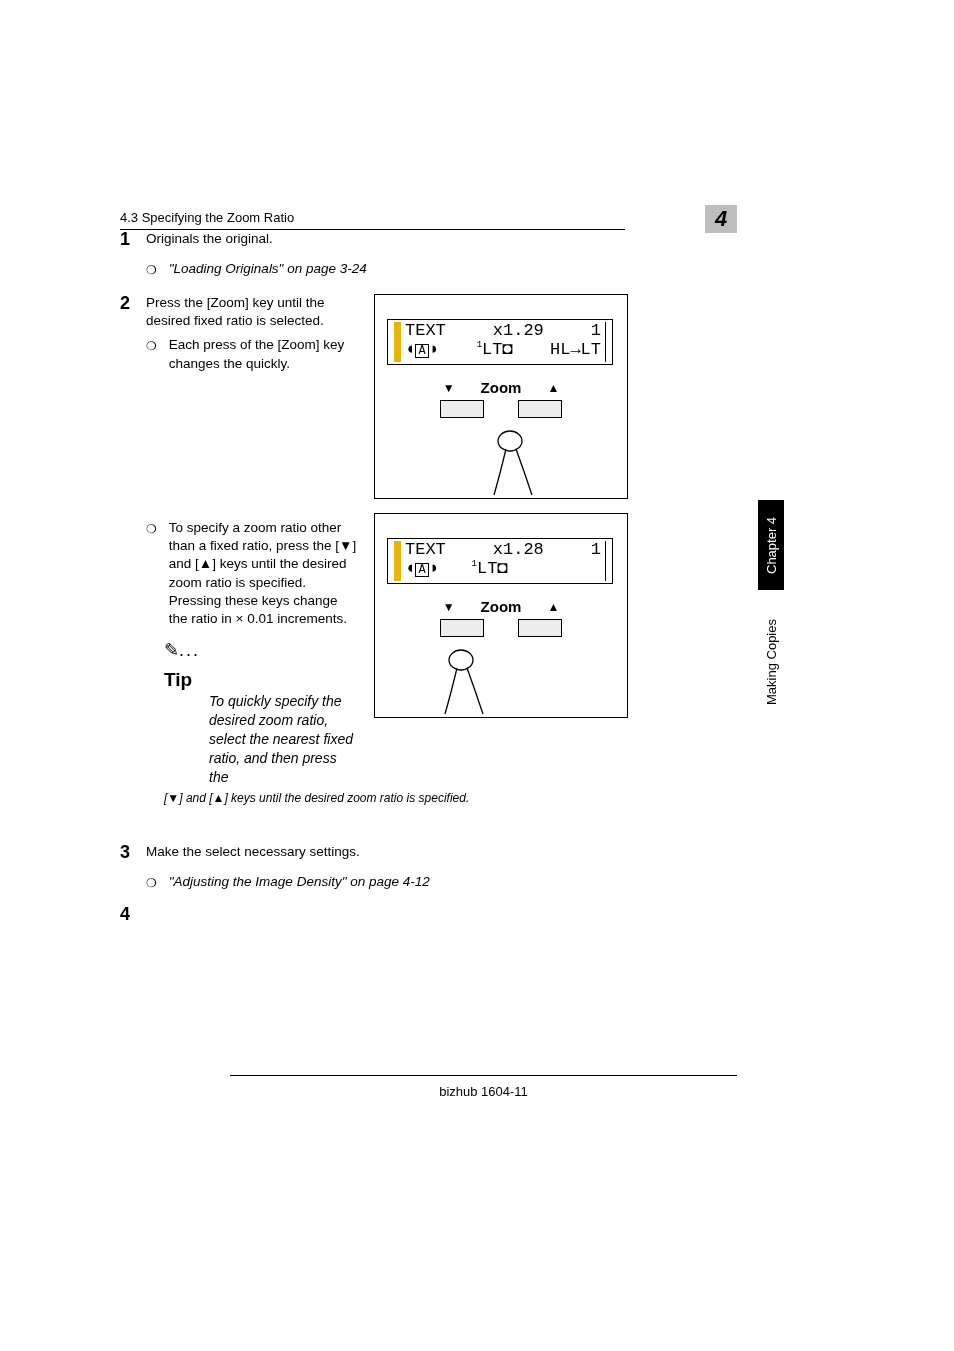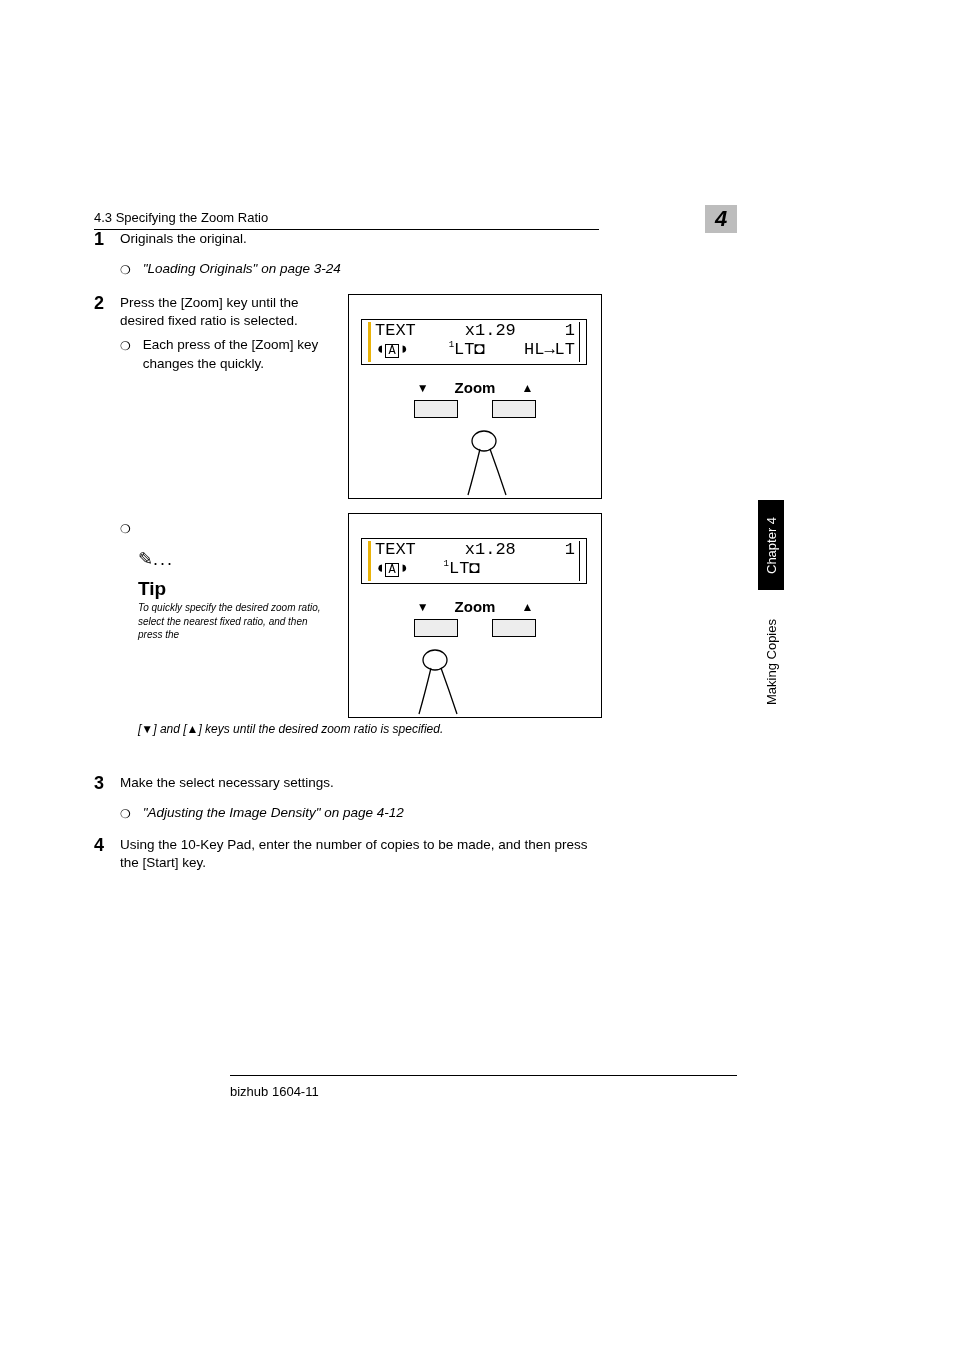--- a/index.html
+++ b/index.html
@@ -5,21 +5,21 @@
   * { box-sizing: border-box; margin: 0; padding: 0; }
   body {
     font-family: Arial, Helvetica, sans-serif;
     background: #fff;
     width: 954px;
     height: 1351px;
     position: relative;
     color: #000;
   }
   .page {
-    padding: 210px 130px 0 94px;
+    padding: 210px 130px 0 120px;
     position: relative;
   }
   .running-head {
     font-size: 13px;
     border-bottom: 1px solid #000;
     padding-bottom: 4px;
     width: 505px;
   }
   .chapter-num-box {
     position: absolute;
@@ -102,21 +102,21 @@
     padding: 2px 4px;
     font-family: "Courier New", monospace;
     font-size: 17px;
   }
   .lcd .inner-top, .lcd .inner-bot {
     display: flex;
     justify-content: space-between;
     line-height: 1.1;
   }
   .lcd-inner {
-    border-left: 3px solid #eab308;
+    border-left: 7px solid #eab308;
     border-right: 1px solid #000;
     margin: 0 2px;
     padding: 0 4px;
     height: 100%;
   }
   .zoom-row {
     margin-top: 14px;
     display: flex;
     align-items: center;
     justify-content: center;
@@ -191,21 +191,21 @@
     justify-content: center;
   }
   .footer {
     position: absolute;
     top: 1075px;
     left: 230px;
     right: 217px;
     border-top: 1px solid #000;
     padding-top: 8px;
     display: flex;
-    justify-content: flex-start;
+    justify-content: center;
     font-size: 13px;
   }
   .super1 { font-size: 9px; vertical-align: super; }
   .glyph-a {
     display: inline-block;
     border: 1px solid #000;
     font-size: 12px;
     width: 14px;
     height: 14px;
     line-height: 12px;
@@ -273,25 +273,26 @@
         <path d="M 16 20 Q 10 45 4 66" fill="none" stroke="#000" stroke-width="1.3"></path>
         <path d="M 26 20 Q 34 42 42 66" fill="none" stroke="#000" stroke-width="1.3"></path>
       </svg>
     </div>
   </div>
 
   <div class="two-col">
     <div class="col-text">
       <div class="sub" style="padding-left:26px;">
         <span class="bullet-o">❍</span>
+        <span>To specify a zoom ratio other than a fixed ratio, press the [▼] and [▲] keys until the desired zoom ratio is specified. Pressing these keys change the ratio in × 0.01 increments.</span>
       </div>
       <div style="padding-left:44px; margin-top:10px;">
         <span class="pencil-icon">✎</span><span class="tip-dots">...</span>
         <div class="tip-label">Tip</div>
-        <div class="italic" style="font-size:10px; line-height:1.35;">To quickly specify the desired zoom ratio, select the nearest fixed ratio, and then press the</div>
+        <div class="italic" style="font-size:14px; line-height:1.35;margin-left:45px;">To quickly specify the desired zoom ratio, select the nearest fixed ratio, and then press the</div>
       </div>
     </div>
 
     <div class="col-fig">
       <div class="lcd">
         <div class="lcd-inner">
           <div class="inner-top">
             <span>TEXT</span>
             <span>x1.28</span>
             <span>1</span>
@@ -326,21 +327,20 @@
     <div class="step-num">3</div>
     <div class="step-body">Make the select necessary settings.</div>
   </div>
   <div class="sub">
     <span class="bullet-o">❍</span>
     <span class="italic">"Adjusting the Image Density" on page 4-12</span>
   </div>
 
   <div class="step" style="margin-top:14px;">
     <div class="step-num">4</div>
-    <div class="step-body" style="width:480px;">Using the 10-Key Pad, enter the number of copies to be made, and then press the [Start] key.</div>
   </div>
 
 </div>
 
 <div class="side-tab-black">Chapter 4</div>
 <div class="side-tab-white">Making Copies</div>
 
 <div class="footer">
   <span>bizhub 160</span>
   <span>4-11</span>

